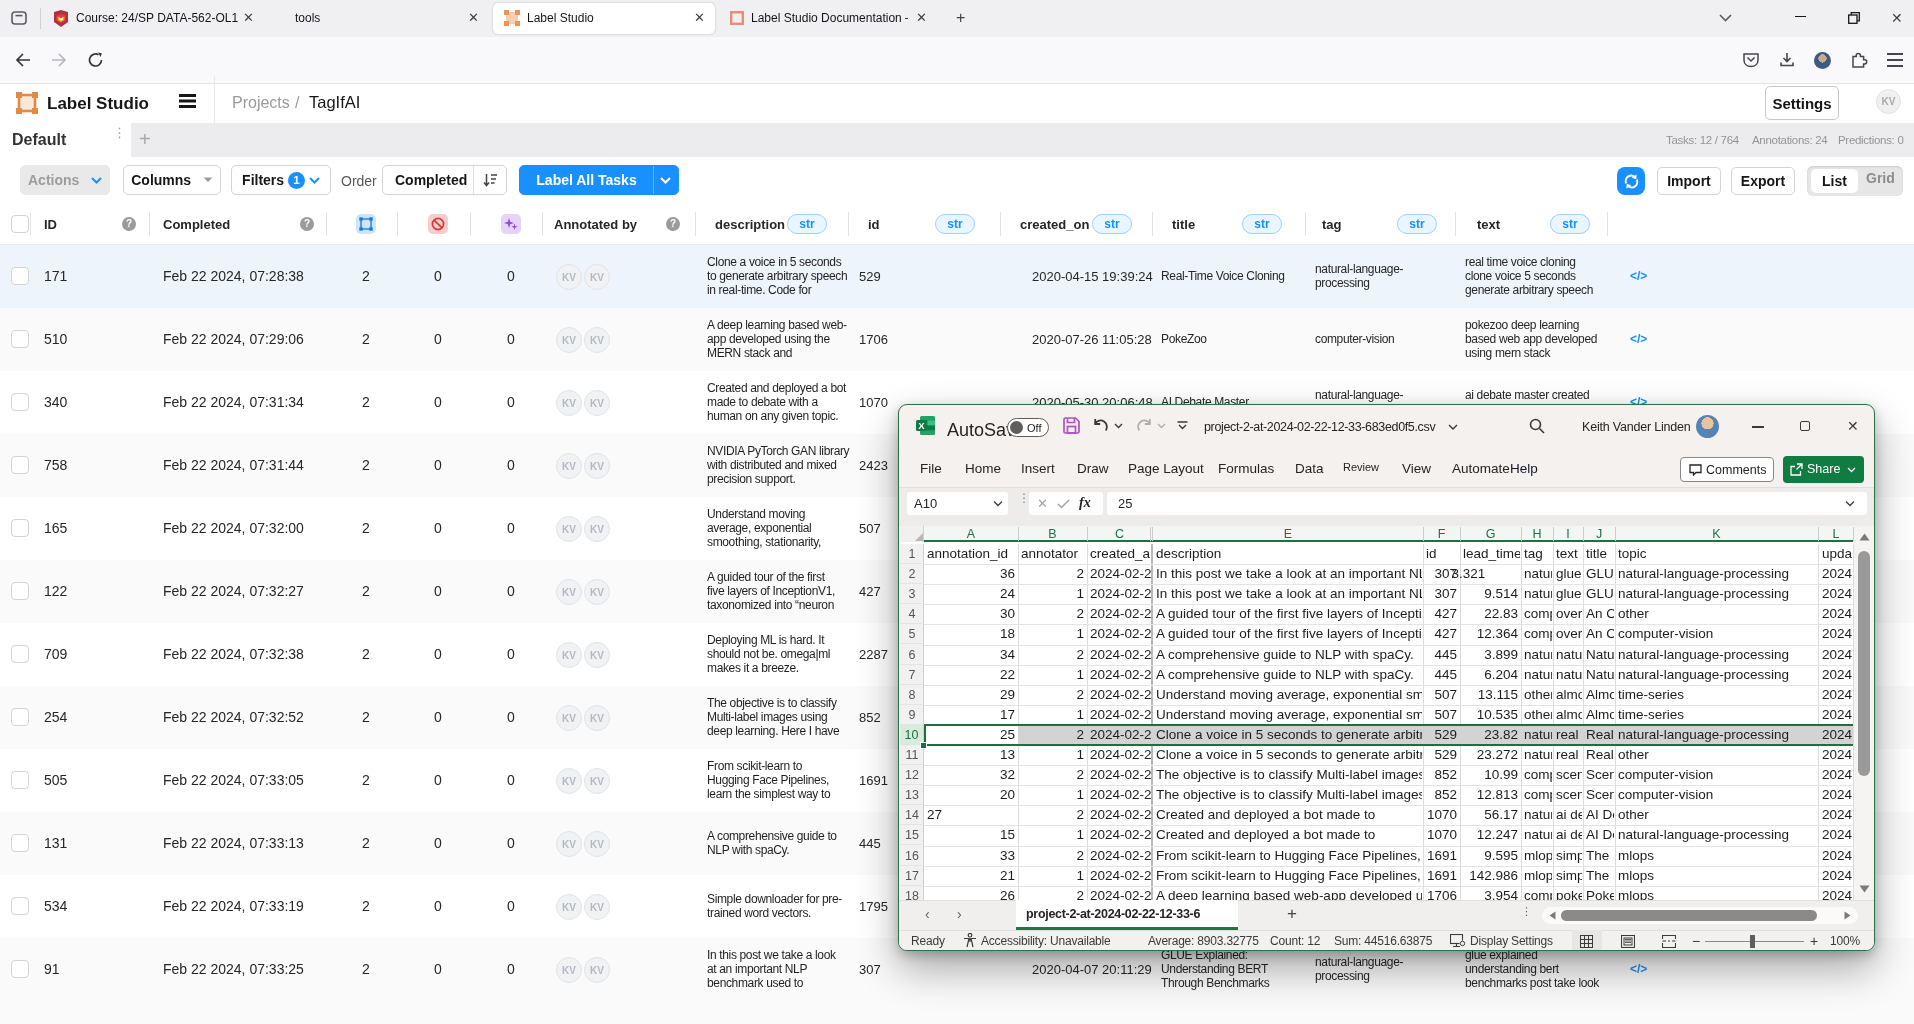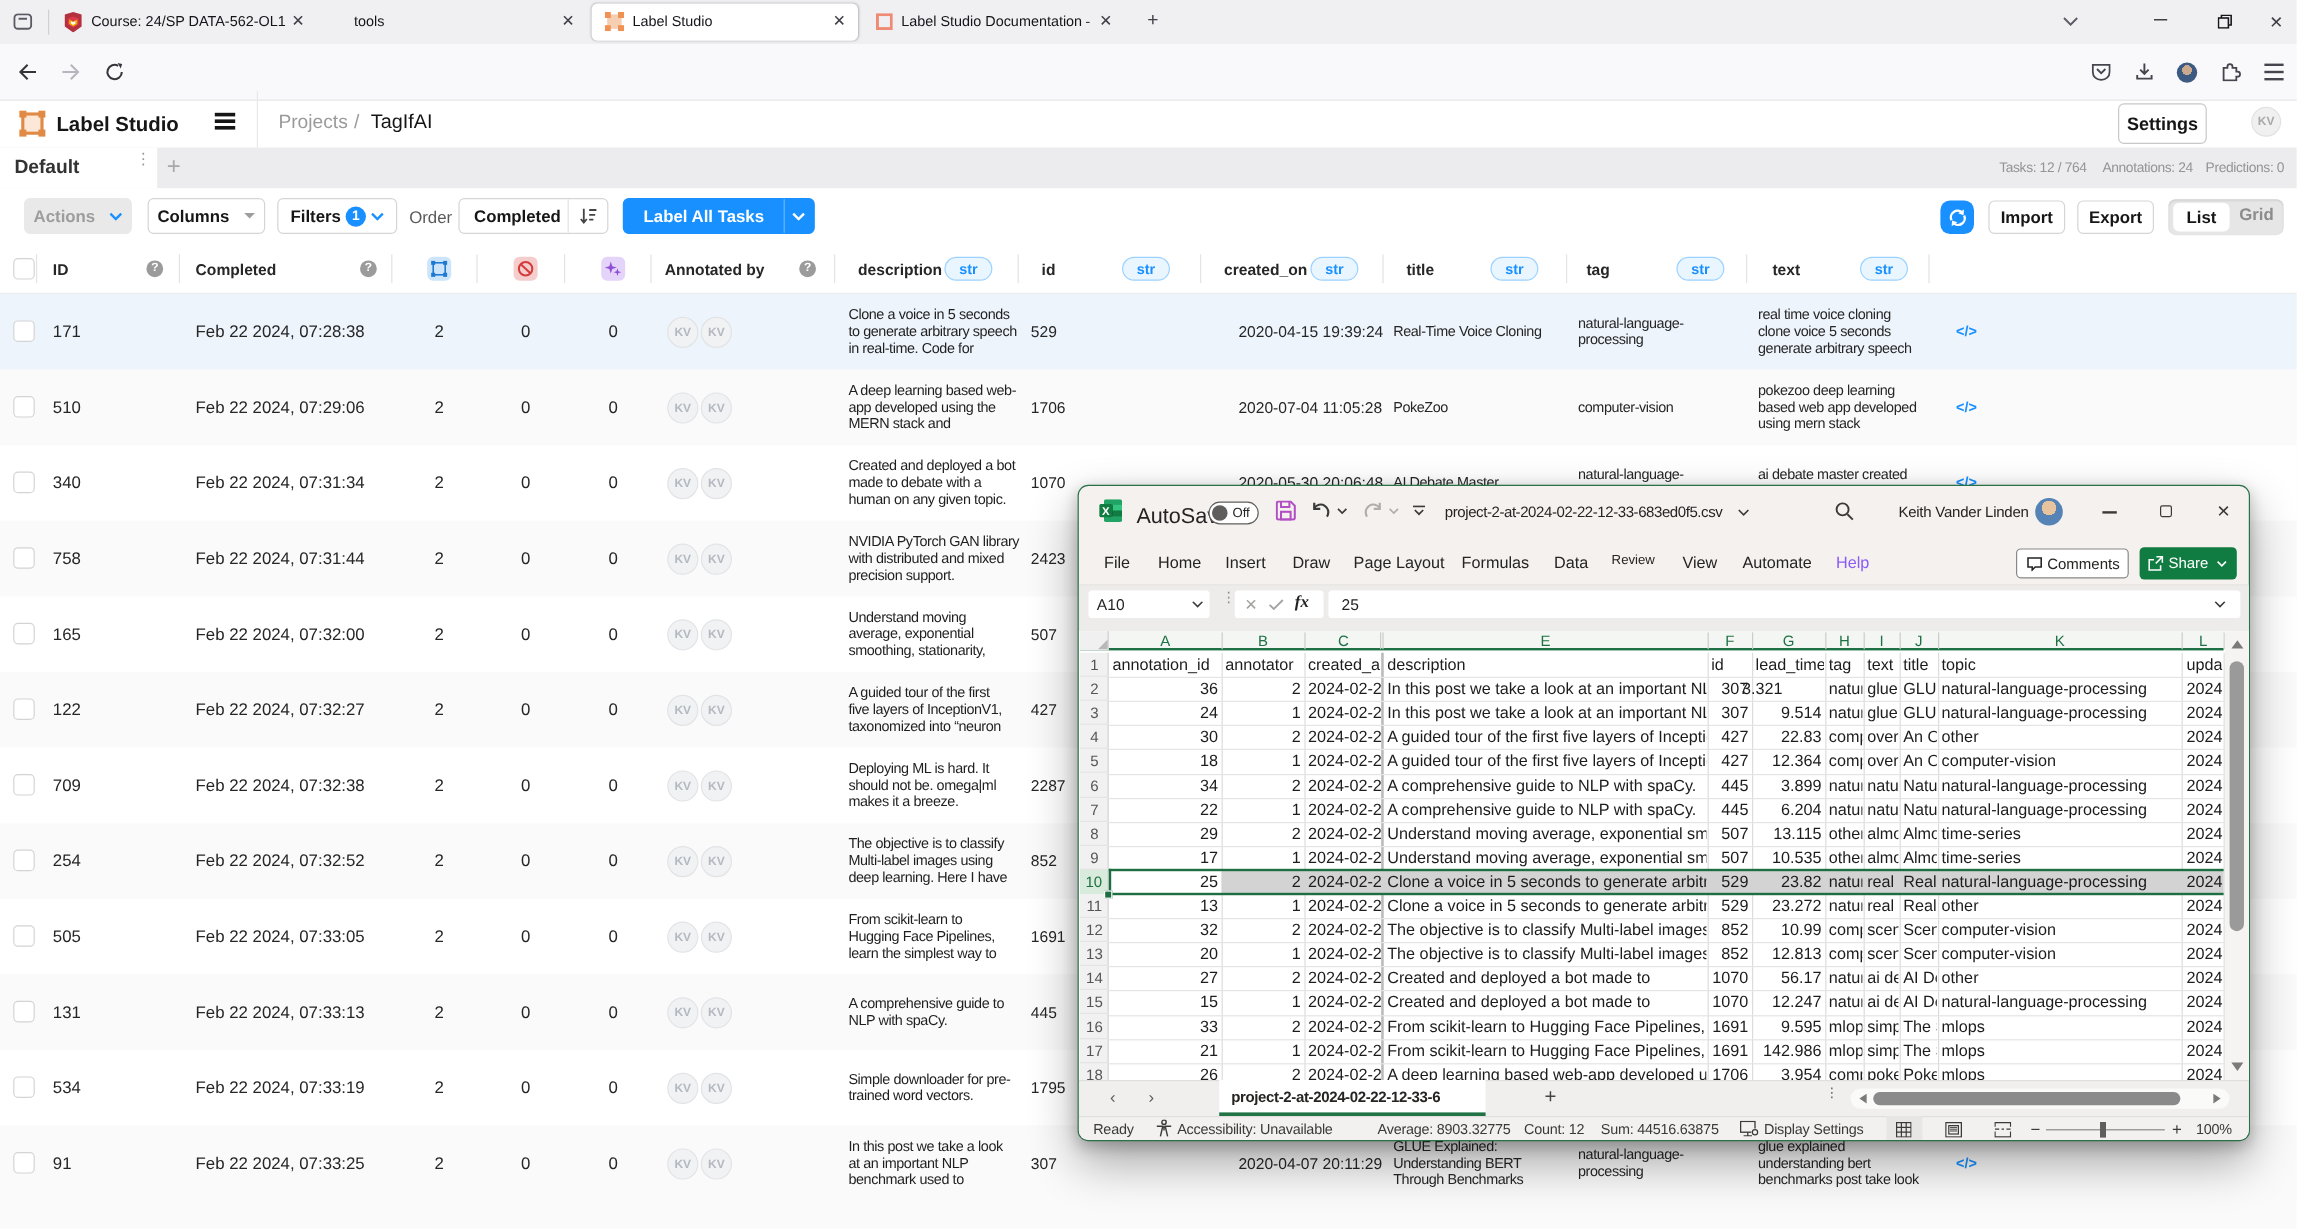--- a/index.html
+++ b/index.html
@@ -271,21 +271,21 @@
       <div class="cb"></div>
       <div class="cid">510</div>
       <div class="ccomp">Feb 22 2024, 07:29:06</div>
       <div class="cnum" style="left:356px">2</div>
       <div class="cnum" style="left:428px">0</div>
       <div class="cnum" style="left:501px">0</div>
       <div class="kv" style="left:556px">KV</div>
       <div class="kv" style="left:584px">KV</div>
       <div class="cdesc" style="top:11px">A deep learning based web-<br>app developed using the<br>MERN stack and</div>
       <div class="ctid">1706</div>
-      <div class="ccre">2020-07-04 11:05:28</div>
+      <div class="ccre">2020-07-26 11:05:28</div>
       <div class="ctit" style="top:25px">PokeZoo</div>
       <div class="ctag" style="top:25px">computer-vision</div>
       <div class="ctxt" style="top:11px">pokezoo deep learning<br>based web app developed<br>using mern stack</div>
       <div class="ccode">&lt;/&gt;</div>
     </div>
 <div class="row">
       <div class="cb"></div>
       <div class="cid">340</div>
       <div class="ccomp">Feb 22 2024, 07:31:34</div>
       <div class="cnum" style="left:356px">2</div>
@@ -470,21 +470,21 @@
 <div class="abs" style="left:21px;top:56px;font-size:13.5px;color:#252423">File</div>
 <div class="abs" style="left:66px;top:56px;font-size:13.5px;color:#252423">Home</div>
 <div class="abs" style="left:122px;top:56px;font-size:13.5px;color:#252423">Insert</div>
 <div class="abs" style="left:178px;top:56px;font-size:13.5px;color:#252423">Draw</div>
 <div class="abs" style="left:229px;top:56px;font-size:13.5px;color:#252423">Page Layout</div>
 <div class="abs" style="left:319px;top:56px;font-size:13.5px;color:#252423">Formulas</div>
 <div class="abs" style="left:396px;top:56px;font-size:13.5px;color:#252423">Data</div>
 <div class="abs" style="left:444px;top:56px;font-size:11px;color:#252423">Review</div>
 <div class="abs" style="left:503px;top:56px;font-size:13.5px;color:#252423">View</div>
 <div class="abs" style="left:553px;top:56px;font-size:13.5px;color:#252423">Automate</div>
-<div class="abs" style="left:631px;top:56px;font-size:13.5px;color:#8b5cf6">Help</div>
+<div class="abs" style="left:611px;top:56px;font-size:13.5px;color:#0f172a">Help</div>
 <div class="abs" style="left:781px;top:52px;width:94px;height:25px;border:1px solid #8a8886;border-radius:4px;background:#fff">
       <svg class="abs" style="left:8px;top:6px" width="13" height="12" viewBox="0 0 13 12">
         <path d="M1 1 L12 1 L12 8.5 L7 8.5 L4.5 11 L4.5 8.5 L1 8.5 Z" fill="none" stroke="#252423" stroke-width="1.3"></path>
       </svg>
       <div class="abs" style="left:25px;top:5px;font-size:12.5px;color:#252423">Comments</div>
     </div>
 <div class="abs" style="left:884px;top:51px;width:81px;height:27px;border-radius:4px;background:#107c41">
       <svg class="abs" style="left:7px;top:7px" width="13" height="13" viewBox="0 0 13 13">
         <path d="M5 3.5 L1 3.5 L1 12 L10.5 12 L10.5 8" fill="none" stroke="#fff" stroke-width="1.3"></path>
         <path d="M7 1 L12 1 L12 6 M12 1 L6.5 6.5" fill="none" stroke="#fff" stroke-width="1.3"></path>
@@ -722,21 +722,21 @@
 <div class="abs xc" style="left:255px;top:380.2px;width:268px;height:20.1px;line-height:20.1px;">The objective is to classify Multi-label images using</div>
 <div class="abs xc" style="left:525px;top:380.2px;width:35px;height:20.1px;line-height:20.1px;text-align:right;">852</div>
 <div class="abs xc" style="left:562px;top:380.2px;width:59px;height:20.1px;line-height:20.1px;text-align:right;">12.813</div>
 <div class="abs xc" style="left:623px;top:380.2px;width:30px;height:20.1px;line-height:20.1px;">computer-vision</div>
 <div class="abs xc" style="left:655px;top:380.2px;width:28px;height:20.1px;line-height:20.1px;">scene classif</div>
 <div class="abs xc" style="left:685px;top:380.2px;width:30px;height:20.1px;line-height:20.1px;">Scene Classif</div>
 <div class="abs xc" style="left:717px;top:380.2px;width:201px;height:20.1px;line-height:20.1px;">computer-vision</div>
 <div class="abs xc" style="left:921px;top:380.2px;width:32px;height:20.1px;line-height:20.1px;">2024-02-22</div>
 <div class="abs" style="left:1px;top:400.3px;width:24px;height:20.1px;color:#555;font-size:12.5px;text-align:center;line-height:20.1px;border-bottom:1px solid #e4e4e4">14</div>
 <div class="abs" style="left:25px;top:420.4px;width:929px;height:1px;background:#e4e4e4"></div>
-<div class="abs xc" style="left:26px;top:400.3px;width:92px;height:20.1px;line-height:20.1px;text-align:right;">27</div>
+<div class="abs xc" style="left:26px;top:400.3px;width:92px;height:20.1px;line-height:20.1px;text-align:left;">27</div>
 <div class="abs xc" style="left:120px;top:400.3px;width:67px;height:20.1px;line-height:20.1px;text-align:right;">2</div>
 <div class="abs xc" style="left:189px;top:400.3px;width:63px;height:20.1px;line-height:20.1px;">2024-02-22 12:33</div>
 <div class="abs xc" style="left:255px;top:400.3px;width:268px;height:20.1px;line-height:20.1px;">Created and deployed a bot made to</div>
 <div class="abs xc" style="left:525px;top:400.3px;width:35px;height:20.1px;line-height:20.1px;text-align:right;">1070</div>
 <div class="abs xc" style="left:562px;top:400.3px;width:59px;height:20.1px;line-height:20.1px;text-align:right;">56.17</div>
 <div class="abs xc" style="left:623px;top:400.3px;width:30px;height:20.1px;line-height:20.1px;">natural-language-processing</div>
 <div class="abs xc" style="left:655px;top:400.3px;width:28px;height:20.1px;line-height:20.1px;">ai debate ma</div>
 <div class="abs xc" style="left:685px;top:400.3px;width:30px;height:20.1px;line-height:20.1px;">AI Debate M</div>
 <div class="abs xc" style="left:717px;top:400.3px;width:201px;height:20.1px;line-height:20.1px;">other</div>
 <div class="abs xc" style="left:921px;top:400.3px;width:32px;height:20.1px;line-height:20.1px;">2024-02-22</div>

